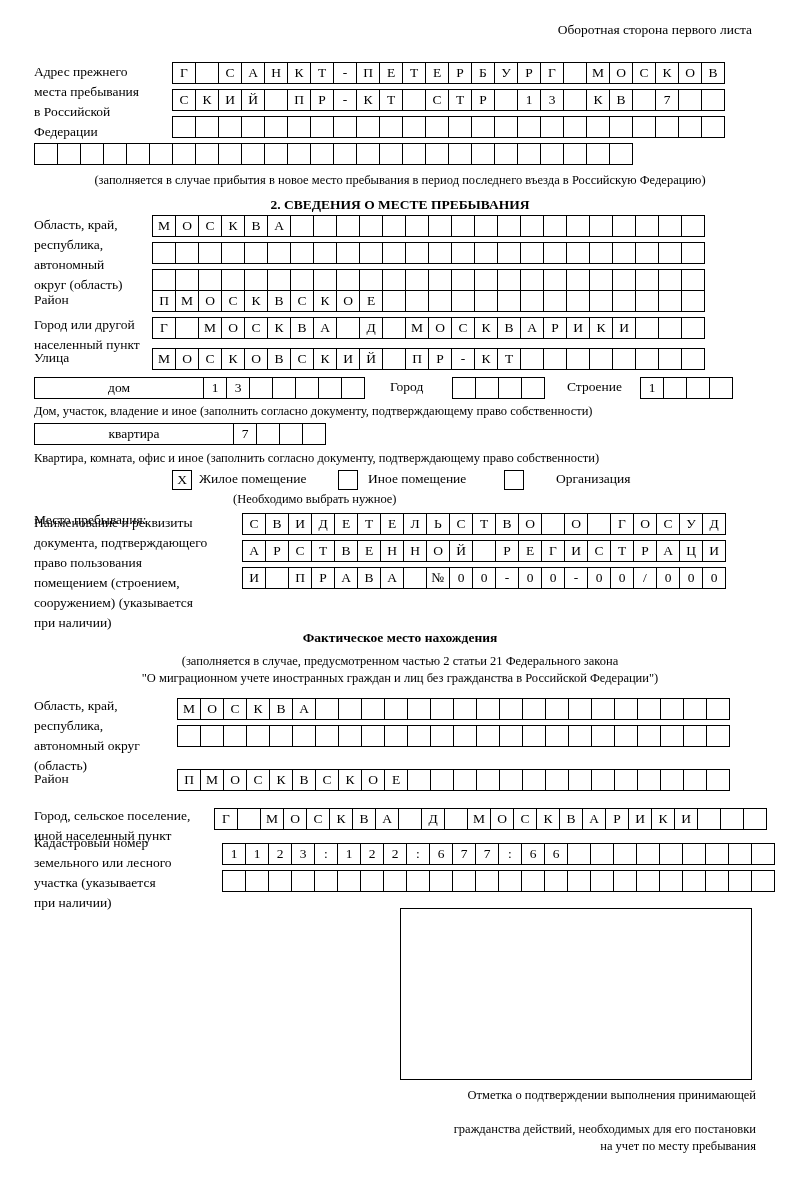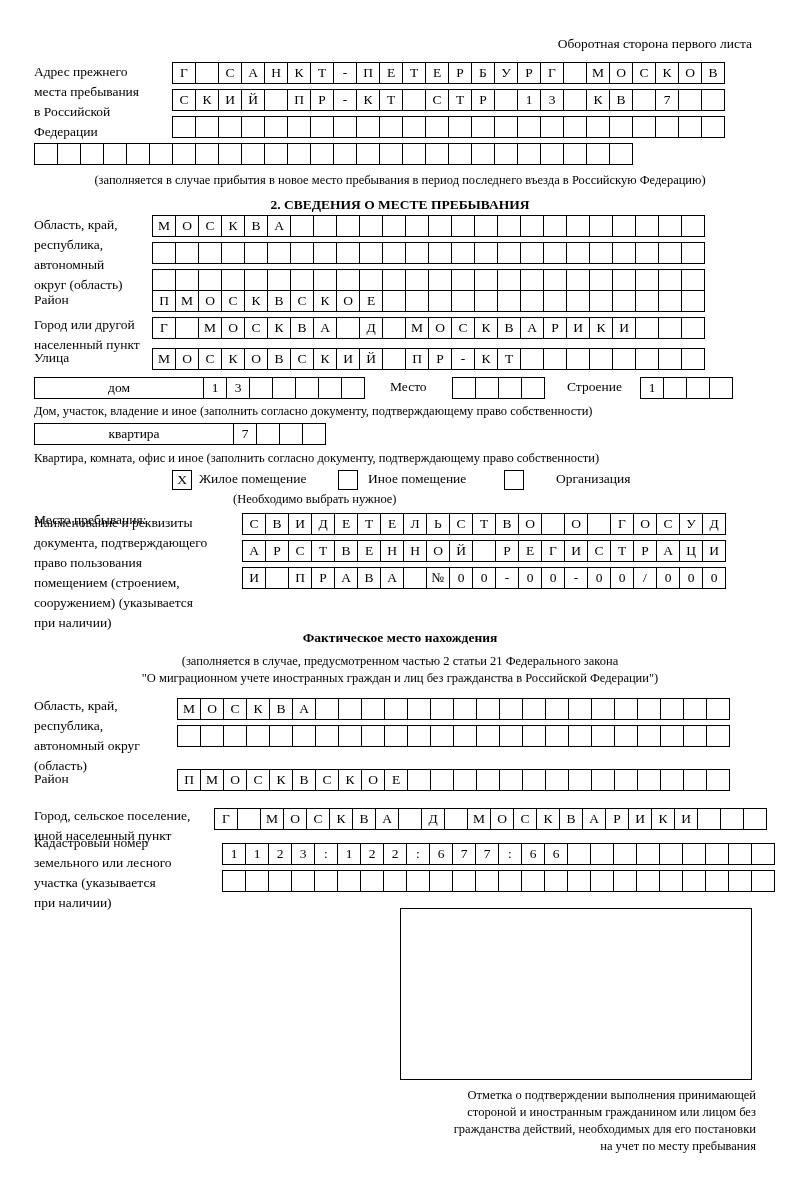--- a/index.html
+++ b/index.html
@@ -18,21 +18,20 @@
   .page {
     position: relative;
     width: 800px;
     height: 1180px;
   }
   .hdr-right {
     position: absolute;
     top: 22px;
     right: 48px;
     font-size: 13.5px;
-    margin-top: 14px;
   }
   .lbl {
     position: absolute;
     font-size: 13.5px;
     line-height: 20px;
     white-space: pre-line;
   }
   .lbl.small { font-size: 12.5px; }
   .center-title {
     position: absolute;
@@ -393,21 +392,21 @@
   <div class="boxline" style="left:34px; top:377px; width:170px;">дом</div>
   <div class="cells" id="s2-house" style="left:203px; top:377px;">
       <div class="c">1</div>
       <div class="c">3</div>
       <div class="c"></div>
       <div class="c"></div>
       <div class="c"></div>
       <div class="c"></div>
       <div class="c"></div>
     </div>
-  <div class="inline-label" style="left:390px; top:379px;">Место</div>
+  <div class="inline-label" style="left:390px; top:379px;">Город</div>
   <div class="cells" id="s2-korpus" style="left:452px; top:377px;">
       <div class="c"></div>
       <div class="c"></div>
       <div class="c"></div>
       <div class="c"></div>
     </div>
   <div class="inline-label" style="left:567px; top:379px;">Строение</div>
   <div class="cells" id="s2-stroenie" style="left:640px; top:377px;">
       <div class="c">1</div>
       <div class="c"></div>
@@ -681,17 +680,16 @@
       <div class="c"></div>
       <div class="c"></div>
       <div class="c"></div>
       <div class="c"></div>
       <div class="c"></div>
       <div class="c"></div>
     </div>
 
   <div class="bigbox" style="left:400px; top:908px; width:352px; height:172px;"></div>
   <div class="footnote" style="left:396px; top:1087px; width:360px;">Отметка о подтверждении выполнения принимающей</div>
-  <div class="footnote" style="left:396px; top:1104px; width:360px;">стороной и иностранным гражданином или лицом без</div>
   <div class="footnote" style="left:396px; top:1121px; width:360px;">гражданства действий, необходимых для его постановки</div>
   <div class="footnote" style="left:396px; top:1138px; width:360px;">на учет по месту пребывания</div>
 
 </div>
 
 </body></html>

